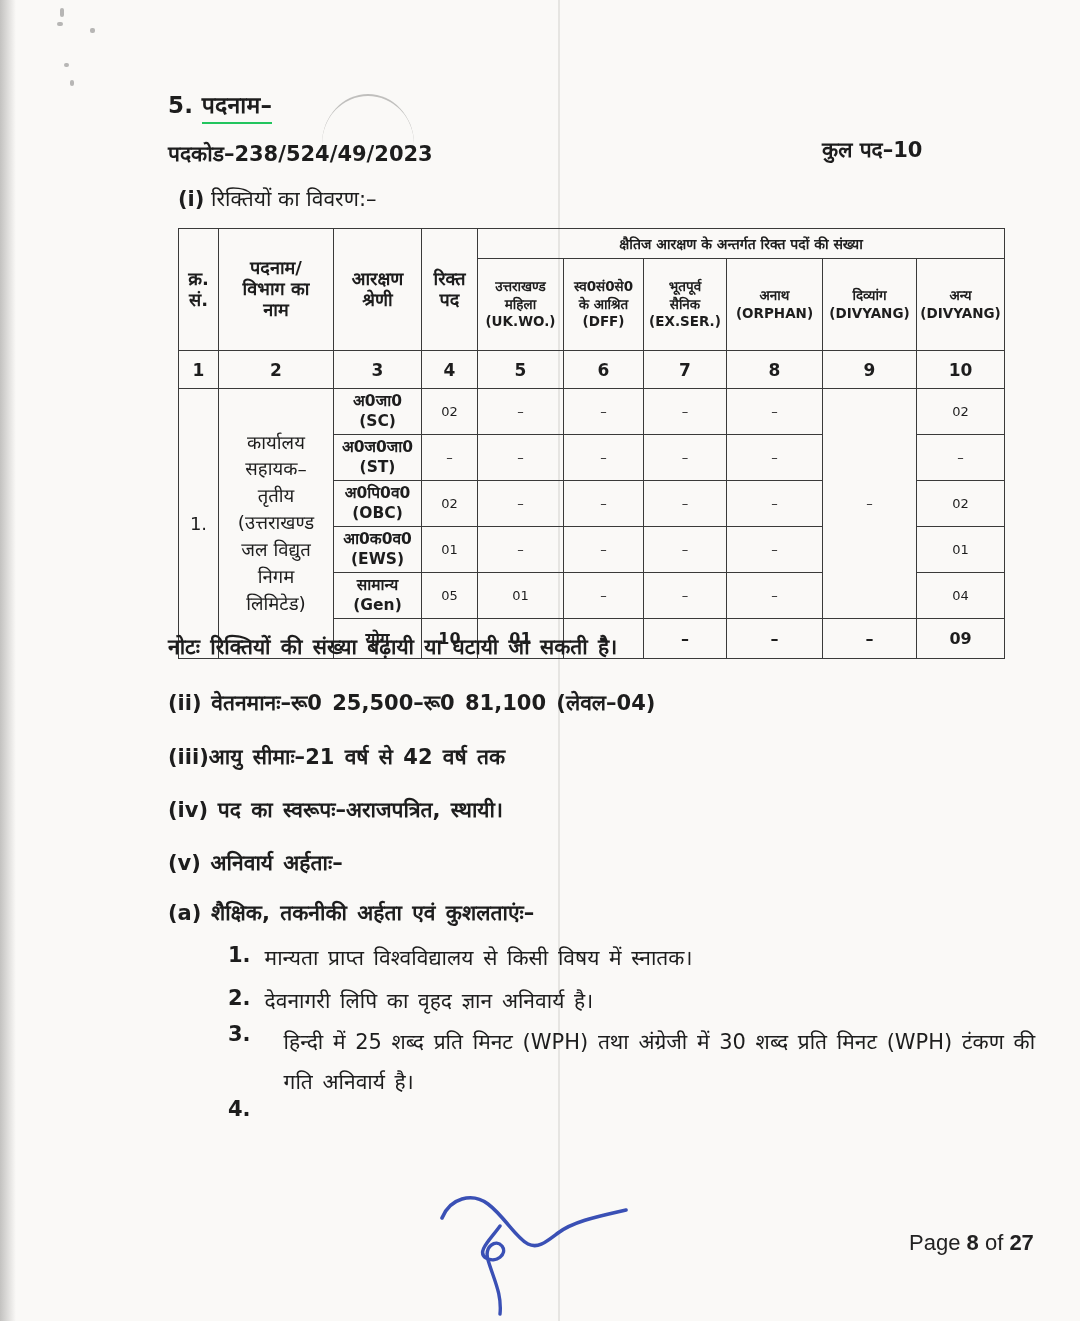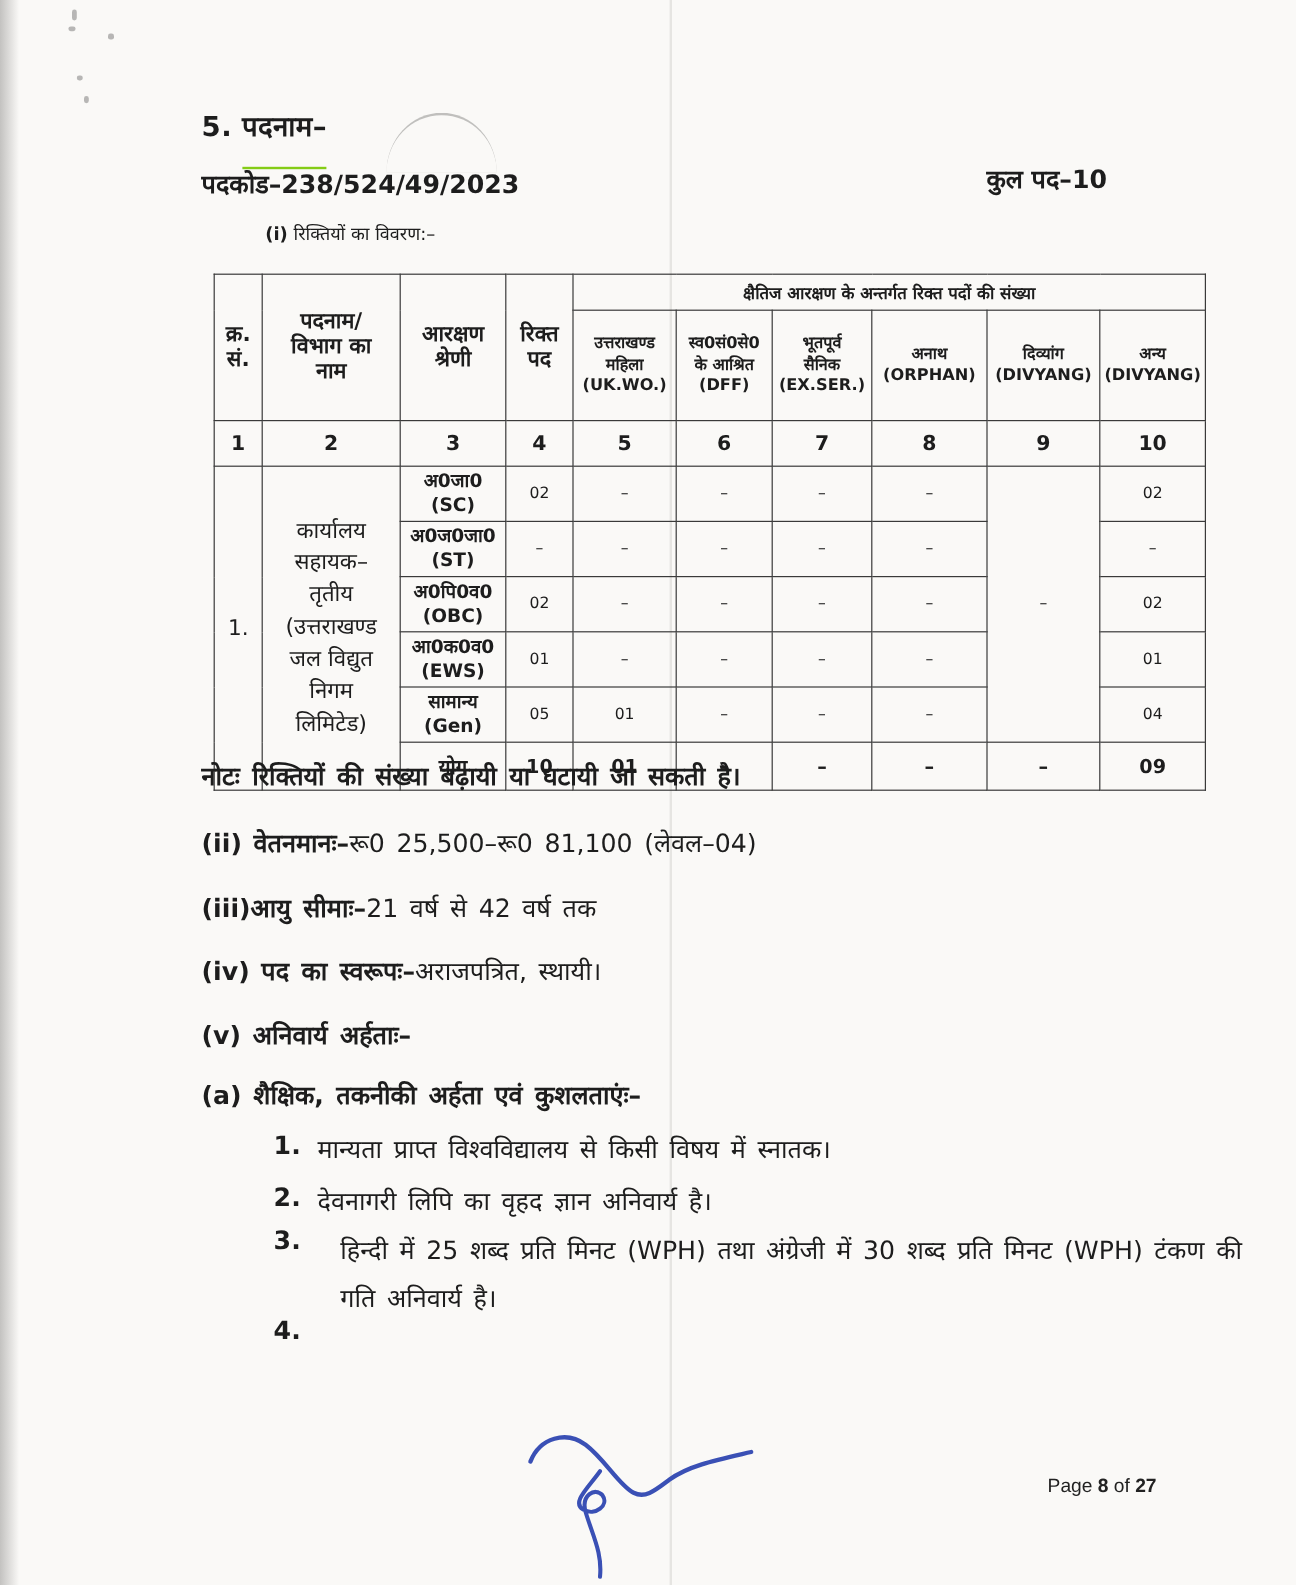--- a/index.html
+++ b/index.html
@@ -22,27 +22,27 @@
   .scan-arc{
     position:absolute;left:322px;top:94px;width:92px;height:48px;
     border-top:2.5px solid #9a9a98;
     border-radius:50% 50% 0 0 / 100% 100% 0 0;
     opacity:.6;
   }
   .speck{position:absolute;background:#9a9a98;border-radius:2px;opacity:.7;}
 
   .abs{position:absolute;}
   .bold{font-weight:700;}
-  .underlined{border-bottom:2px solid #84cc16;padding-bottom:20px;}
+  .underlined{border-bottom:2px solid #22c55e;padding-bottom:4px;}
 
   .h-section{left:168px;top:88px;font-size:23px;font-weight:700;letter-spacing:.3px;}
   .h-title{left:462px;top:88px;font-size:23px;font-weight:700;letter-spacing:.3px;}
   .h-postcode{left:168px;top:139px;font-size:21px;font-weight:600;}
   .h-total{left:822px;top:135px;font-size:21px;font-weight:600;}
-  .h-vacancy{left:178px;top:184px;font-size:15px;margin-left:43px;}
+  .h-vacancy{left:178px;top:184px;font-size:21px;}
 
   table.vacancy{
     position:absolute;left:178px;top:228px;
     width:826px;
     border-collapse:collapse;table-layout:fixed;
     background:transparent;
   }
   table.vacancy th,table.vacancy td{
     border:1.6px solid #3a3a3a;
     text-align:center;vertical-align:middle;
@@ -57,30 +57,30 @@
   .cat-cell{font-size:15.5px;font-weight:600;line-height:1.25;}
   .val-cell{font-size:13px;font-weight:500;}
   .dept-cell{font-size:18.5px;font-weight:500;line-height:1.45;}
   .sno-cell{font-size:18px;font-weight:500;}
   .total-label{font-size:17px;font-weight:600;}
   .total-val{font-size:16px;font-weight:600;}
 
   .note-line{left:168px;font-size:21px;font-weight:600;word-spacing:3px;}
   .info-line{left:168px;font-size:21px;word-spacing:3px;}
   .info-line .lbl{font-weight:600;}
-  .info-line .val{font-weight:400;}
+  .info-line .val{font-weight:700;}
   .qual-item{left:228px;font-size:21px;word-spacing:3px;display:flex;gap:14px;}
   .qual-item .qnum{font-weight:600;min-width:20px;}
   .qual-wide{width:782px;line-height:1.92;margin-left:19px;}
 
   .signature{position:absolute;left:428px;top:1186px;}
   .footer{
-    position:absolute;left:873px;top:1230px;
+    position:absolute;left:909px;top:1230px;
     font-family:"Liberation Sans","DejaVu Sans",sans-serif;
-    font-size:16px;color:#222;
+    font-size:22px;color:#222;
   }
   .footer b{font-weight:700;}
 </style>
 </head>
 <body>
 
 <div class="page">
 
   <div class="left-edge"></div>
   <div class="fold-line"></div>

